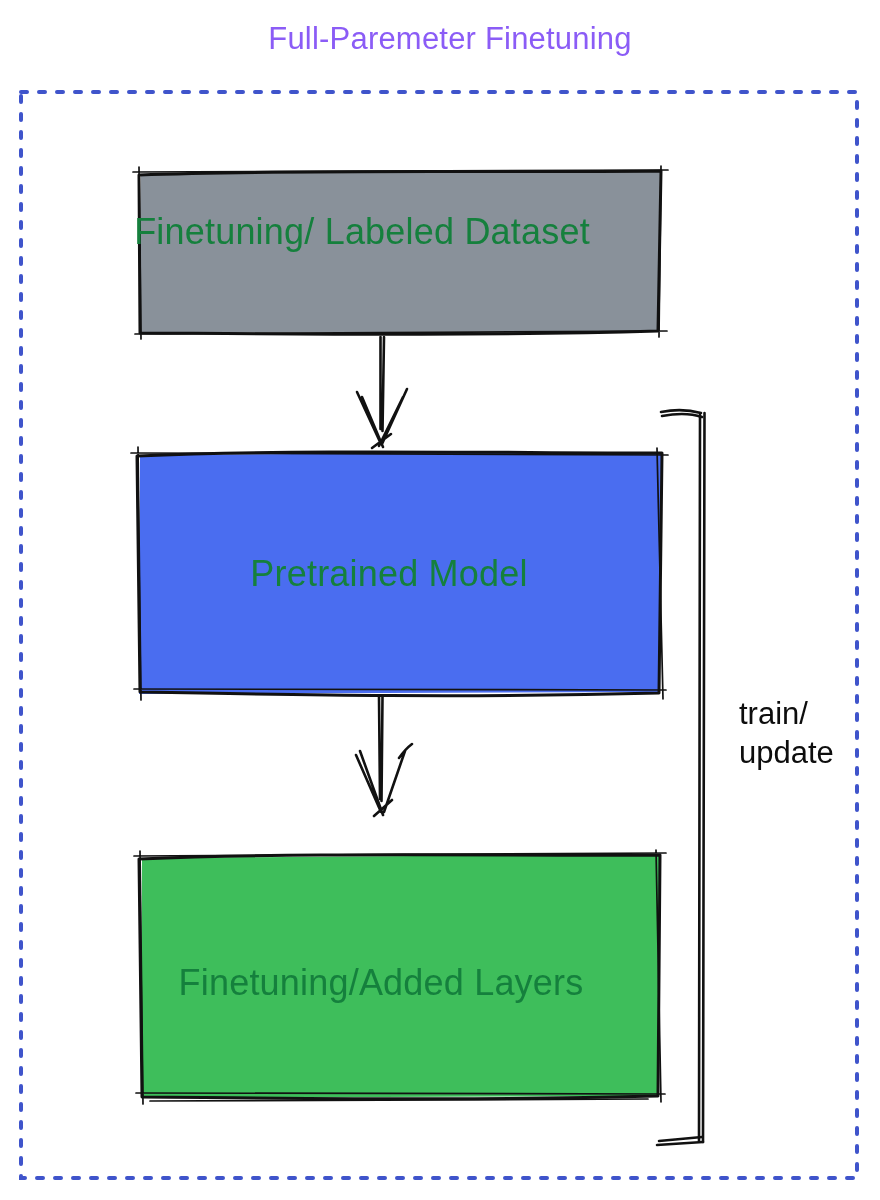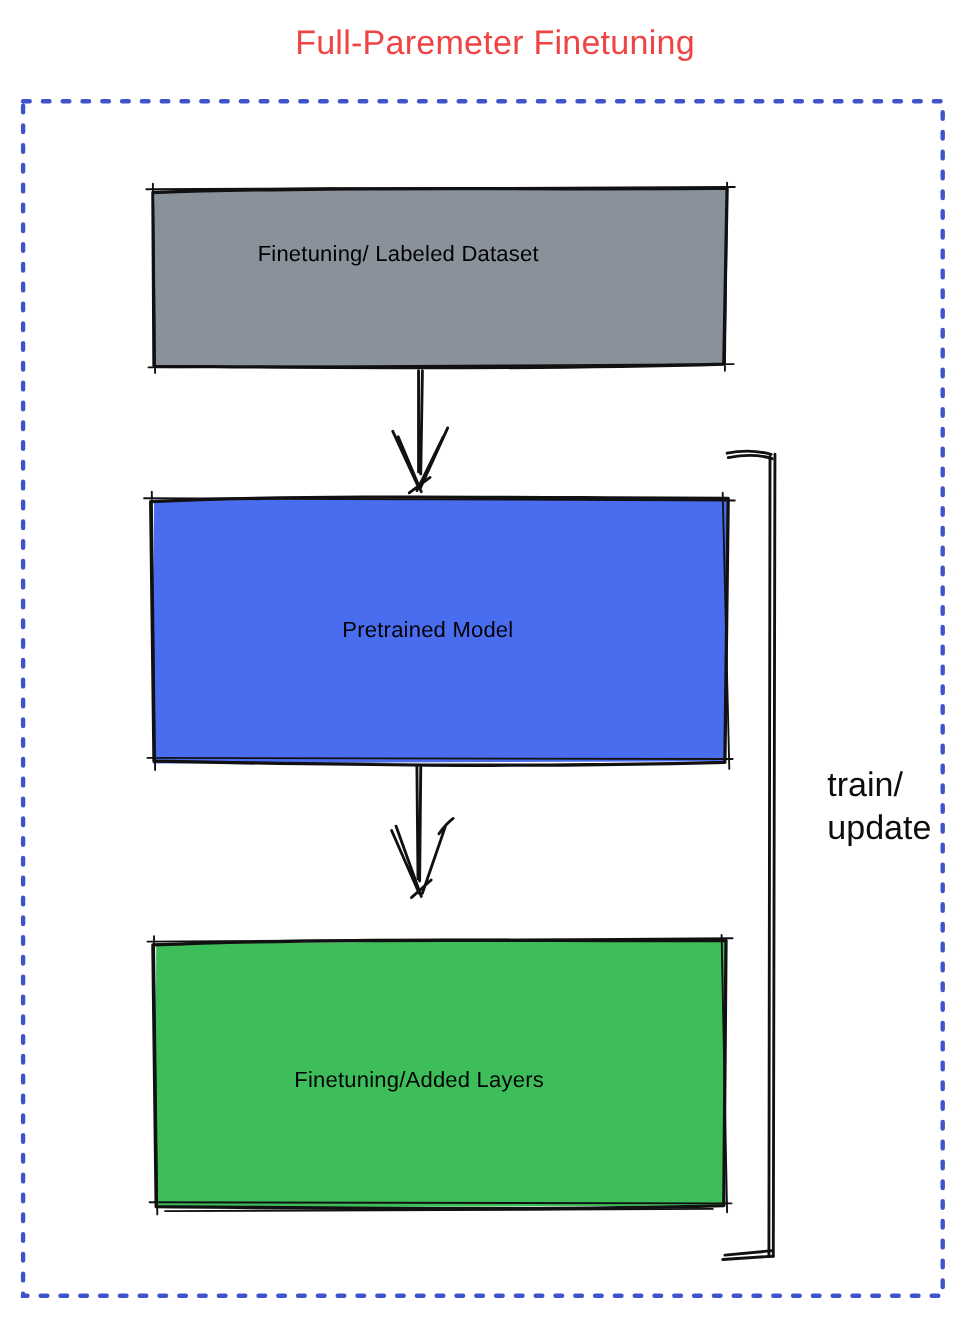--- a/index.html
+++ b/index.html
@@ -6,30 +6,29 @@
   body{width:880px;height:1200px;font-family:"Liberation Sans",sans-serif;}
   .canvas{position:relative;width:880px;height:1200px;background:#ffffff;overflow:hidden;}
   .diagram-svg{position:absolute;left:0;top:0;width:880px;height:1200px;}
   .title{
     position:absolute;top:21px;left:20px;width:860px;
     text-align:center;font-size:31px;letter-spacing:0.2px;
     white-space:nowrap;
   }
   .node-label{
     position:absolute;transform:translate(-50%,-50%);
-    font-size:20px;color:#000000;white-space:nowrap;letter-spacing:0.2px;
+    font-size:36px;color:#15803d;white-space:nowrap;letter-spacing:0.2px;
   }
   .label-dataset{left:362px;top:232px;}
   .label-pretrained{left:389px;top:574px;}
   .label-classifier{left:381px;top:983px;}
   .bracket-label{
     position:absolute;left:739px;top:694px;
     font-size:31px;line-height:39px;color:#0d0d0d;
     white-space:pre-line;
-    margin-left:13px;
   }
   .ink{fill:none;stroke:#111111;stroke-linecap:round;stroke-linejoin:round;}
   .ink-main{stroke-width:3;}
   .ink-thin{stroke-width:1.7;}
   .ink-arrow{stroke-width:2.6;}
 </style>
 </head>
 <body>
 
 <div class="canvas">
@@ -68,21 +67,21 @@
     </g>
 
     <g>
       <path class="ink ink-arrow" d="M661,412 C676,409 690,410 701,413 M662,416 C678,413 693,414 702,417"></path>
       <path class="ink ink-arrow" d="M700,415 L699,1141 M704.5,413 L703,1142"></path>
       <path class="ink ink-arrow" d="M702,1137 L659,1141 M703,1142 L657,1145"></path>
     </g>
 
   </svg>
 
-  <div class="title" style="color: #ef4444;">Full-Paremeter Finetuning</div>
+  <div class="title" style="color: #8b5cf6;">Full-Paremeter Finetuning</div>
 
   <div class="node-label label-dataset">Finetuning/ Labeled Dataset</div>
 
   <div class="node-label label-pretrained">Pretrained Model</div>
 
   <div class="node-label label-classifier">Finetuning/Added Layers</div>
 
   <div class="bracket-label">train/
 update</div>
 

